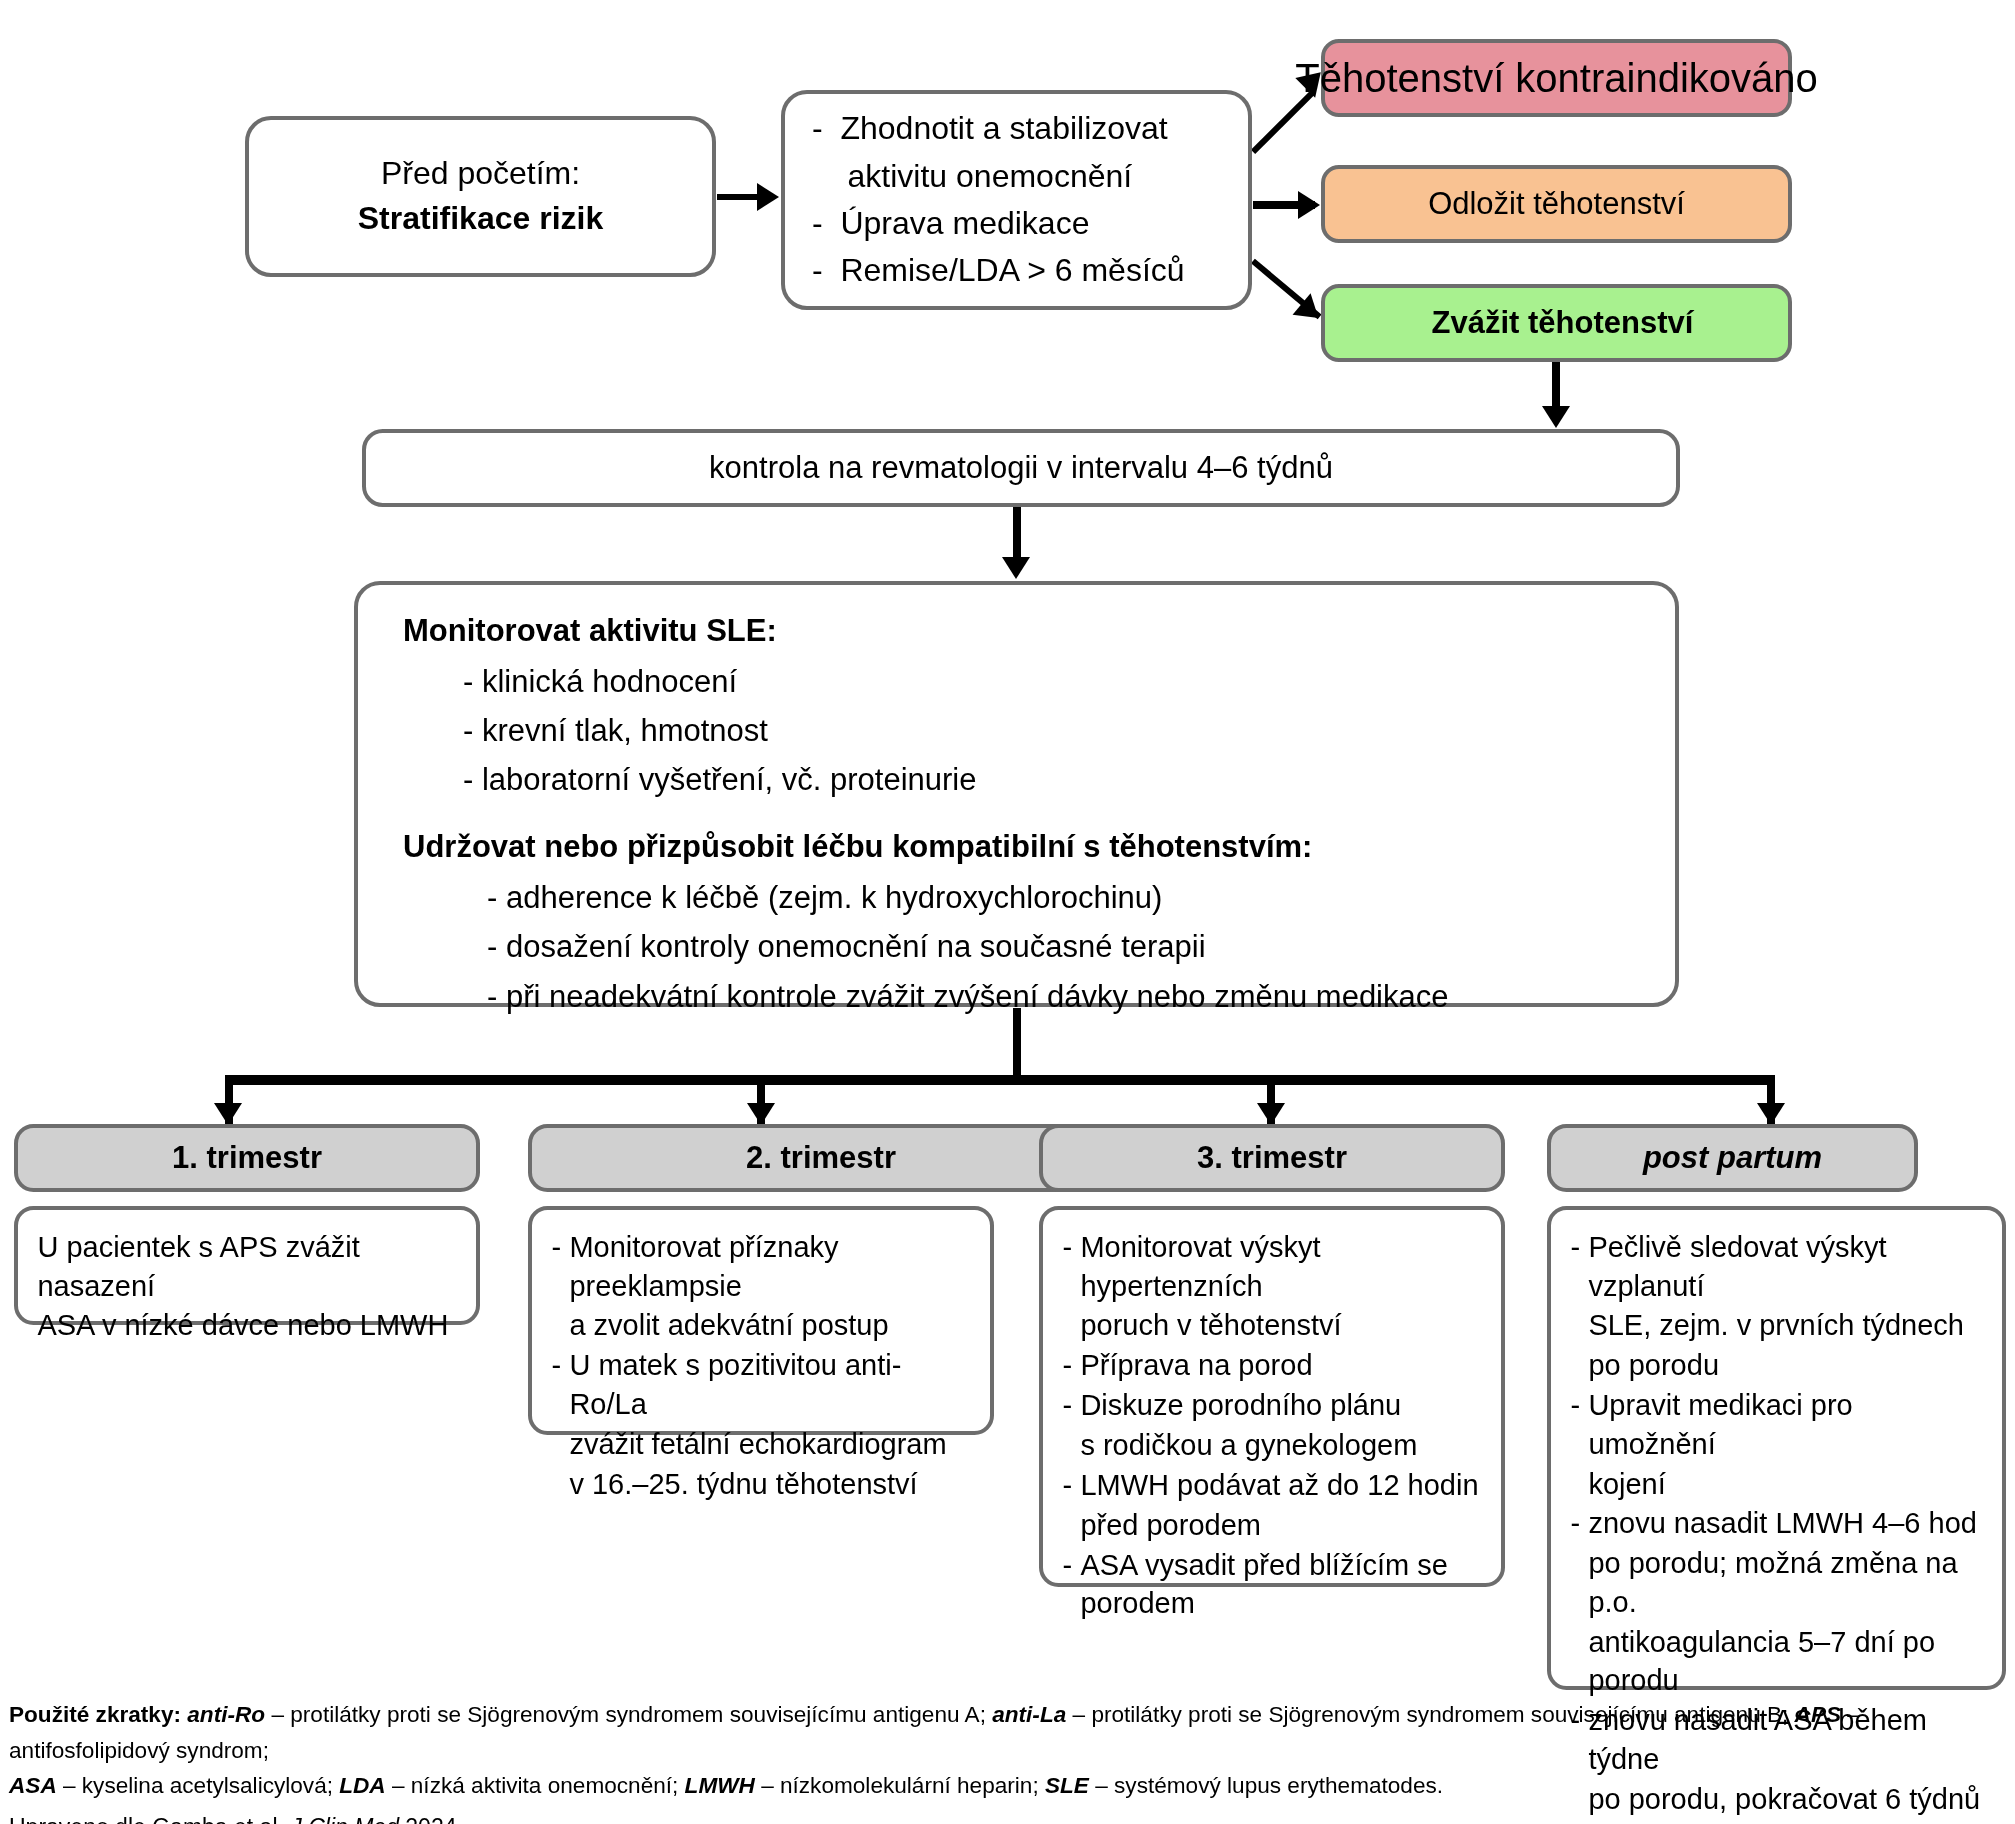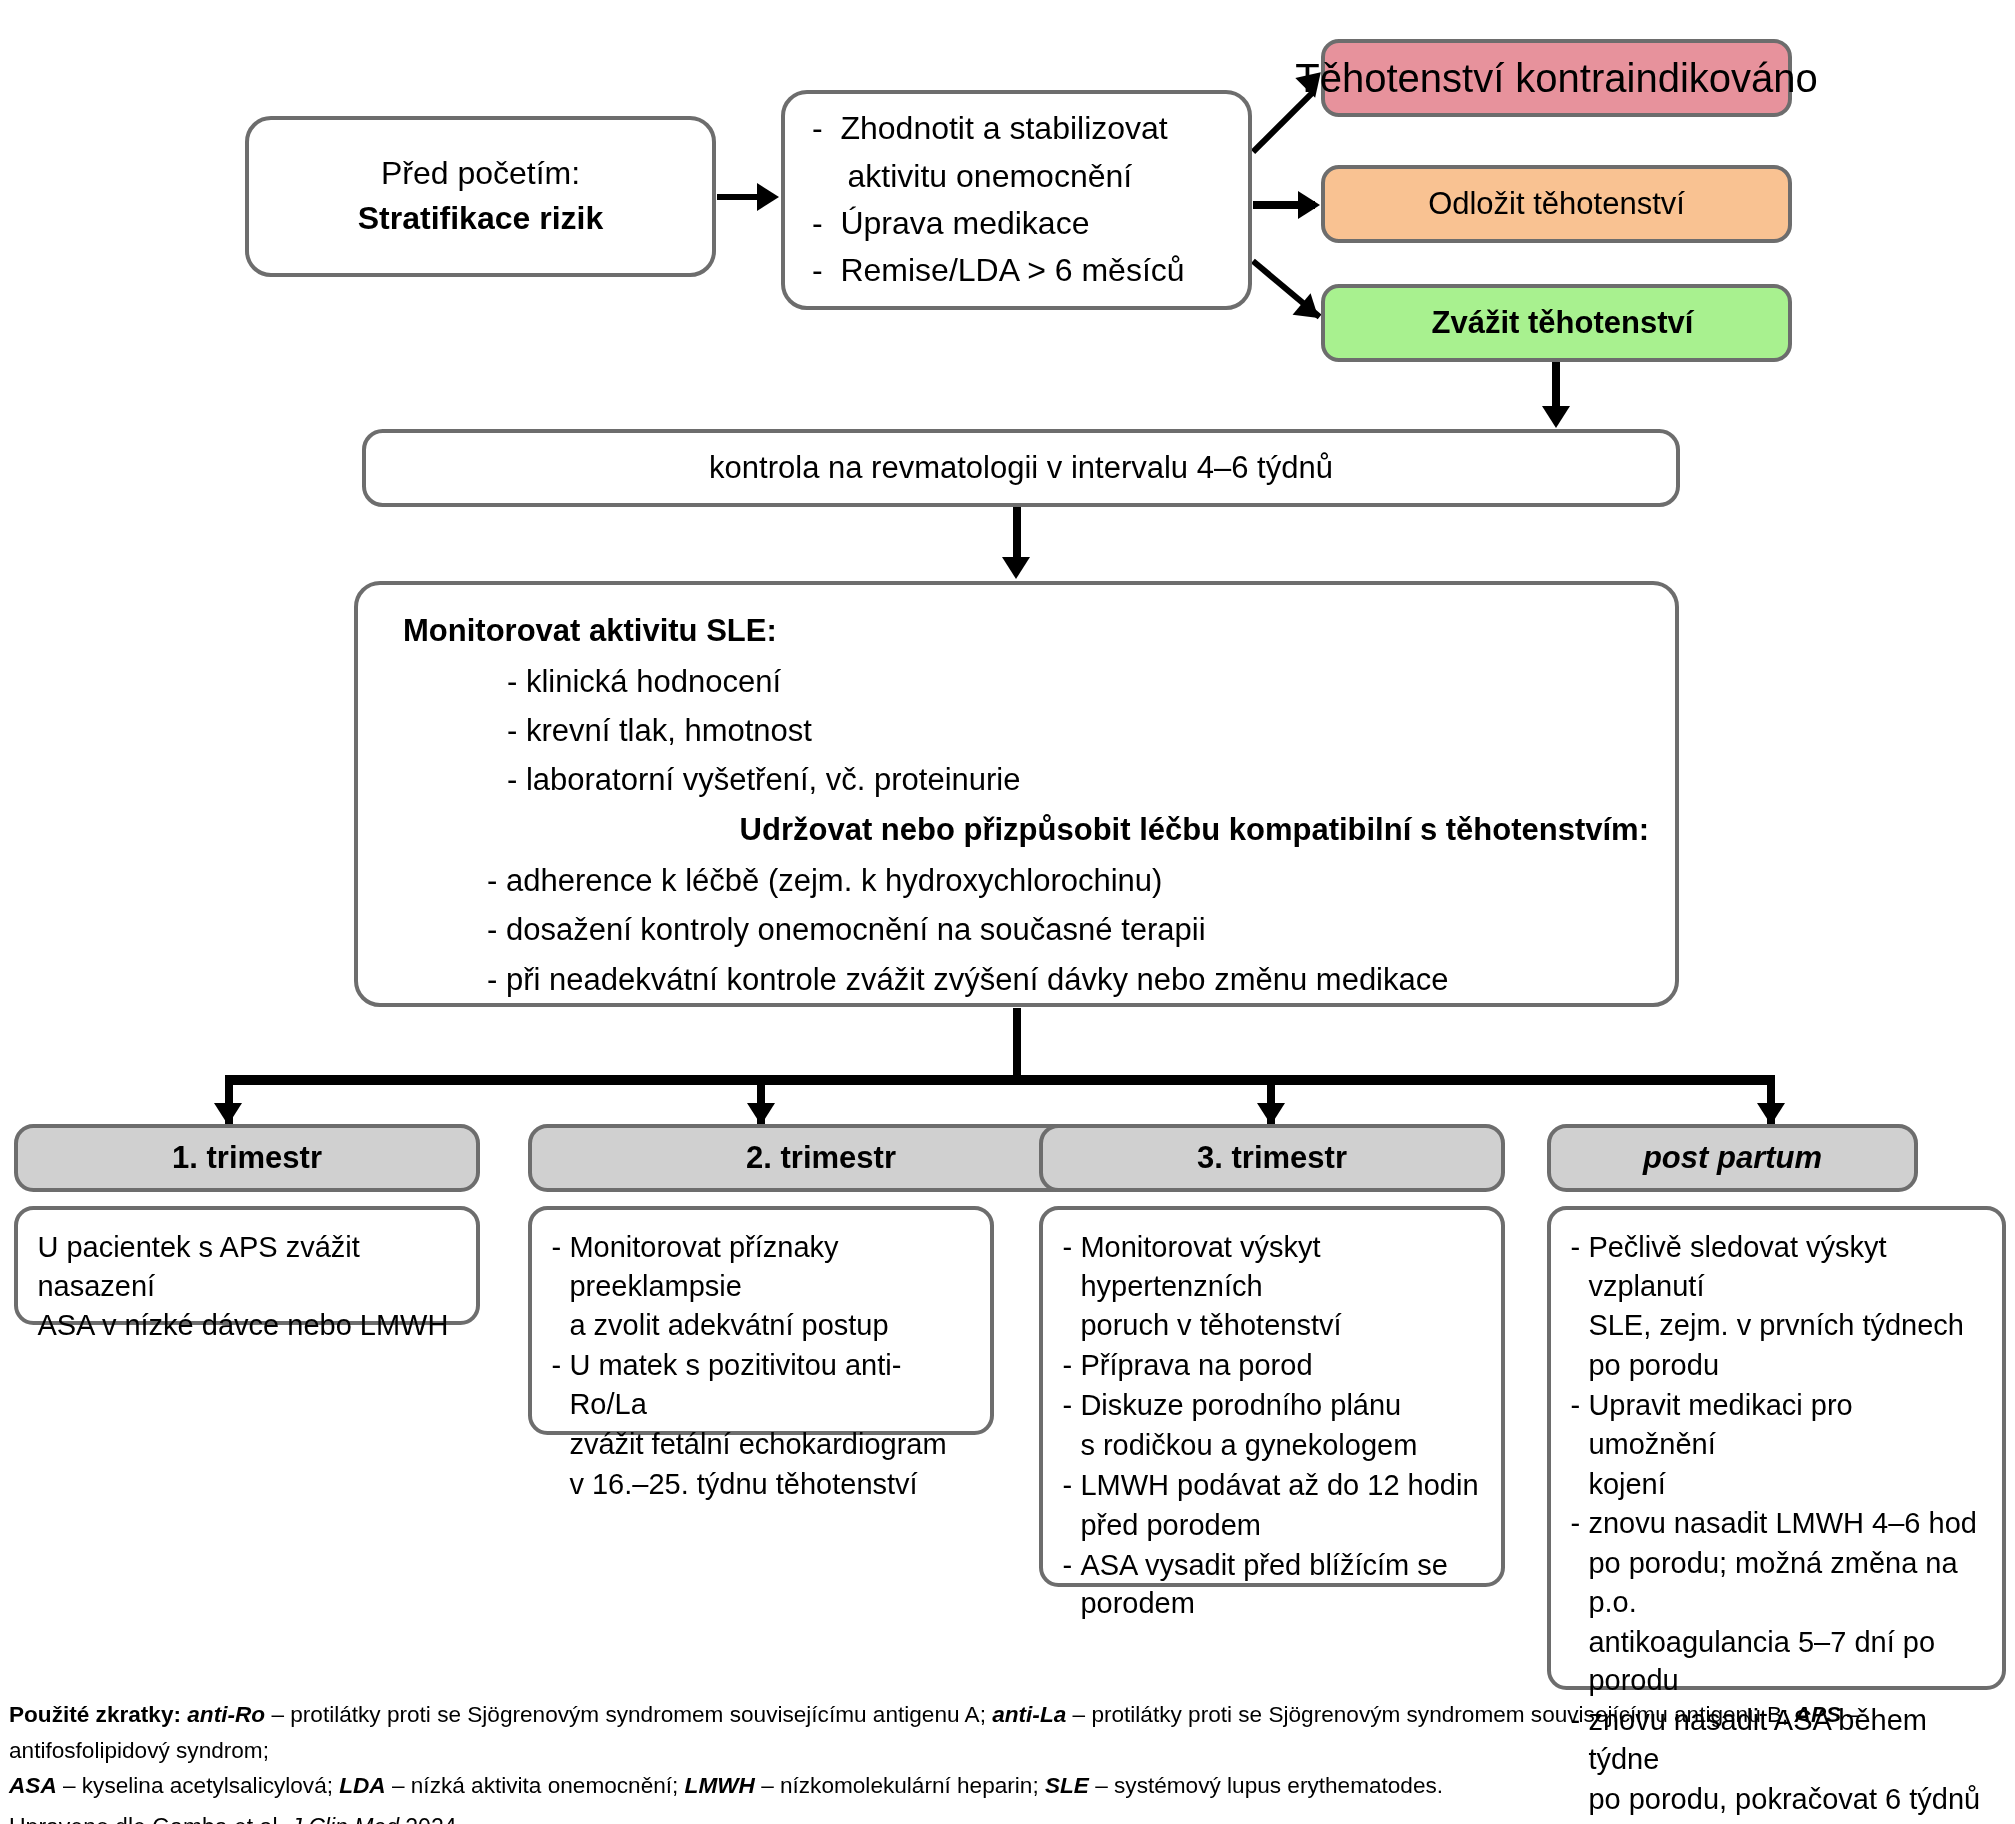--- a/index.html
+++ b/index.html
@@ -92,22 +92,22 @@
   }
 
   #node-monitor {
     left: 354px; top: 581px; width: 1325px; height: 426px;
     border-radius: 26px;
     justify-content: flex-start;
     padding: 26px 26px 13px 45px;
     font-size: 31px;
   }
   #node-monitor .hdr { font-weight: bold; margin-bottom: 10.3px; }
-  #node-monitor .sub { margin-left: 104px; margin-bottom: 9px; }
-  #node-monitor .grp2 { margin-top: 1px; text-align: right; }
+  #node-monitor .sub { margin-left: 60px; margin-bottom: 9px; }
+  #node-monitor .grp2 { margin-top: 18px; }
   #node-monitor .sub2 { margin-left: 84px; margin-bottom: 9px; }
 
   
   .chip {
     position: absolute;
     box-sizing: border-box;
     background: #d0d0d0;
     border: 4.5px solid #6d6d6d;
     border-radius: 19.4px;
     display: flex; align-items: center; justify-content: center;

